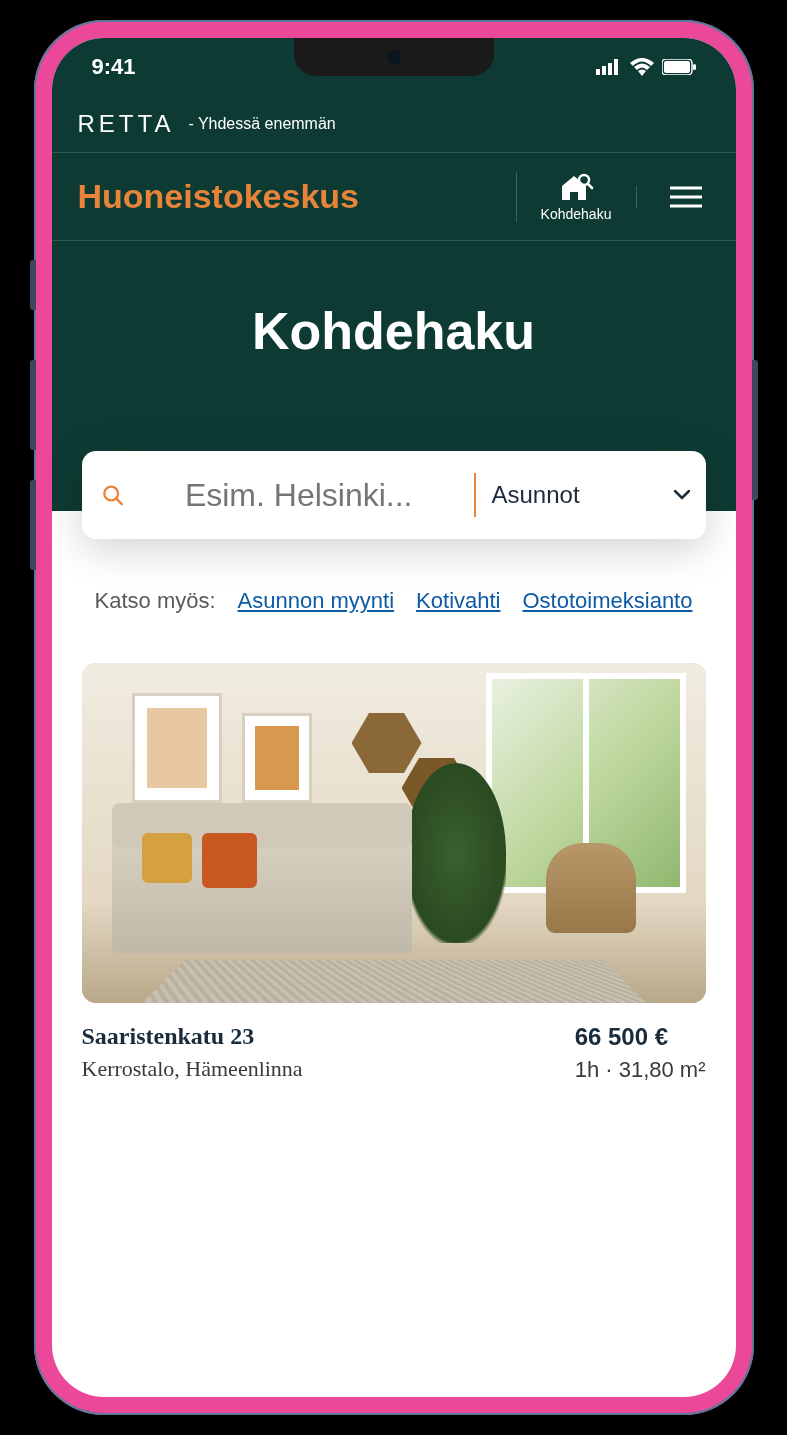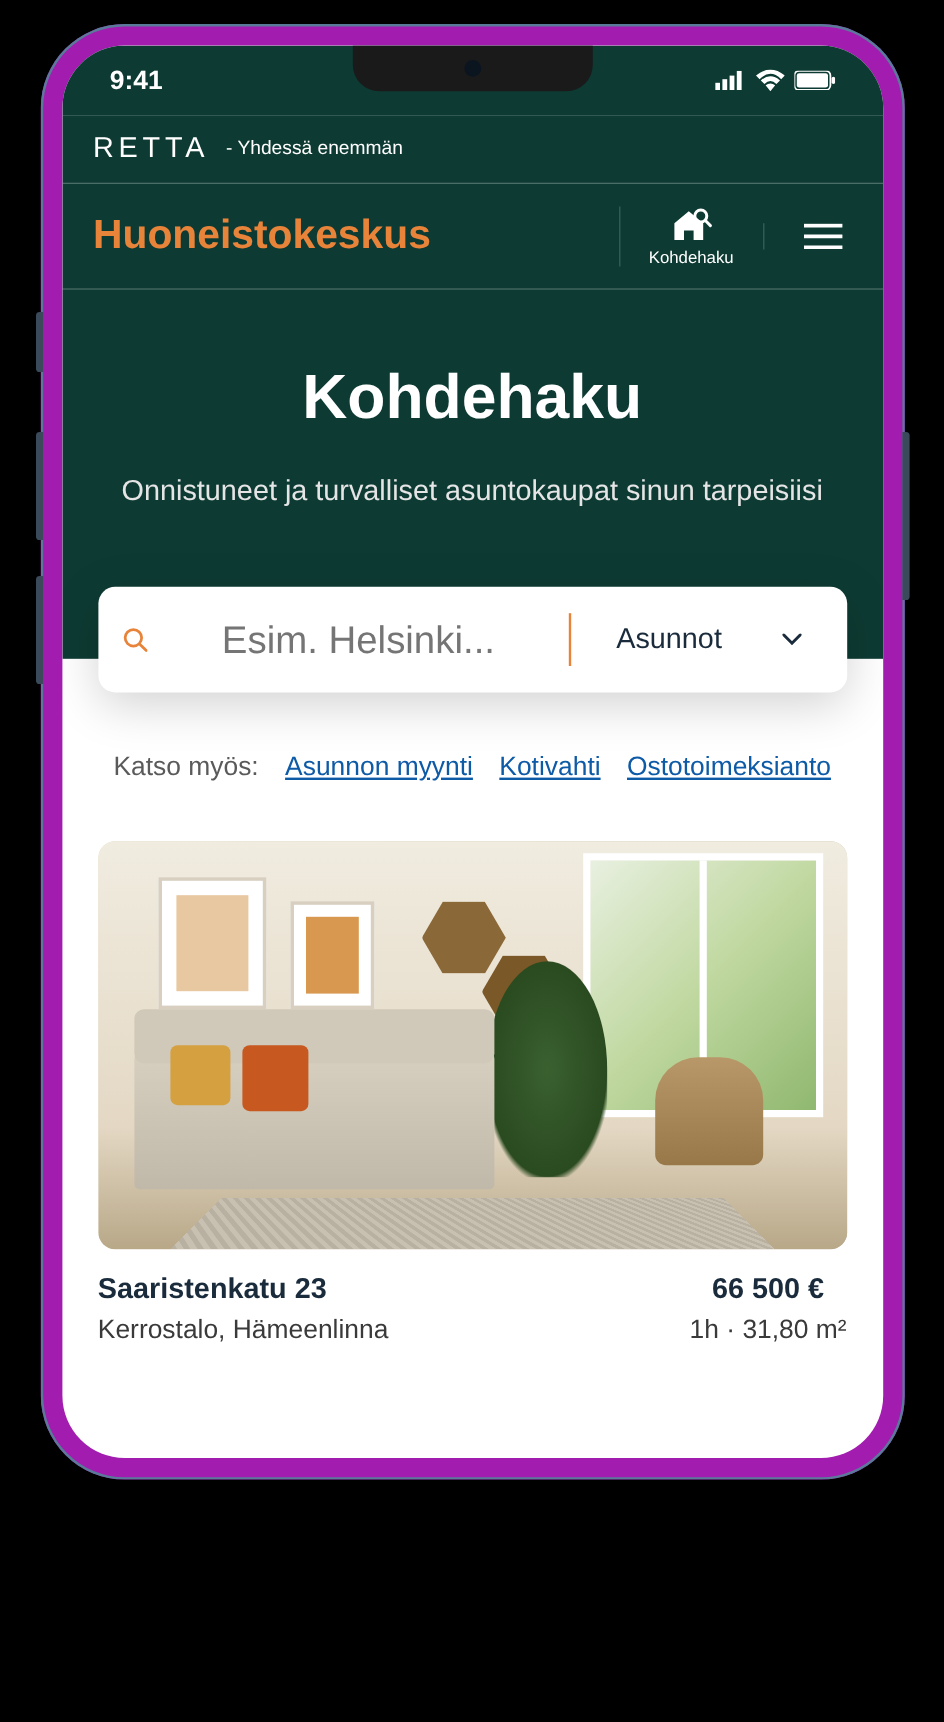--- a/index.html
+++ b/index.html
@@ -5,22 +5,22 @@
 * { margin: 0; padding: 0; box-sizing: border-box; }
 body {
   font-family: -apple-system, BlinkMacSystemFont, 'Segoe UI', Arial, sans-serif;
   background: #000;
   display: flex;
   justify-content: center;
   padding: 20px;
 }
 .phone-frame {
   width: 720px;
-  height: 1213px;
-  background: #a21caf;
+  height: 1395px;
+  background: #ec4899;
   border-radius: 70px;
   padding: 18px;
   position: relative;
   box-shadow: 0 20px 60px rgba(0,0,0,0.5), inset 0 0 0 2px #5a7a9a;
 }
 .phone-screen {
   width: 100%;
   height: 100%;
   background: #fff;
   border-radius: 52px;
@@ -178,21 +178,21 @@
 .divider {
   width: 2px;
   height: 44px;
   background: #e8833a;
 }
 .search-right {
   width: 230px;
   display: flex;
   align-items: center;
   justify-content: space-between;
-  padding: 0 38px;
+  padding: 0 16px;
   color: #1a2b3c;
   font-size: 24px;
 }
 .links-section {
   padding: 40px 24px 30px;
   text-align: center;
 }
 .links-row {
   display: flex;
   flex-wrap: wrap;
@@ -313,23 +313,24 @@
   transform-origin: bottom;
 }
 .listing-info {
   display: flex;
   justify-content: space-between;
   padding-top: 20px;
   font-size: 24px;
 }
 .listing-left {
   text-align: left;
+  font-family: Liberation Serif, serif;
 }
 .listing-right {
-  text-align: center;
+  text-align: left;
 }
 .listing-title {
   font-weight: 700;
   color: #1a2b3c;
   margin-bottom: 6px;
 }
 .listing-sub {
   color: #3a3a3a;
   font-size: 22px;
 }
@@ -414,21 +415,20 @@
         <svg width="32" height="22" viewBox="0 0 32 22">
             <line x1="0" y1="2" x2="32" y2="2" stroke="#fff" stroke-width="3" stroke-linecap="round"></line>
             <line x1="0" y1="11" x2="32" y2="11" stroke="#fff" stroke-width="3" stroke-linecap="round"></line>
             <line x1="0" y1="20" x2="32" y2="20" stroke="#fff" stroke-width="3" stroke-linecap="round"></line>
           </svg>
       </div>
     </div>
 
     <div class="hero">
       <h1 class="hero-title">Kohdehaku</h1>
-      <p class="hero-sub">Onnistuneet ja turvalliset asuntokaupat sinun tarpeisiisi</p>
     </div>
 
     <div class="search-wrapper">
       <div class="search-box">
         <div class="search-left">
           <svg class="search-icon" width="28" height="28" viewBox="0 0 28 28">
               <circle cx="12" cy="12" r="9" fill="none" stroke="#e8833a" stroke-width="3"></circle>
               <line x1="19" y1="19" x2="26" y2="26" stroke="#e8833a" stroke-width="3" stroke-linecap="round"></line>
             </svg>
           <input class="search-input" type="text" placeholder="Esim. Helsinki..." style="">

